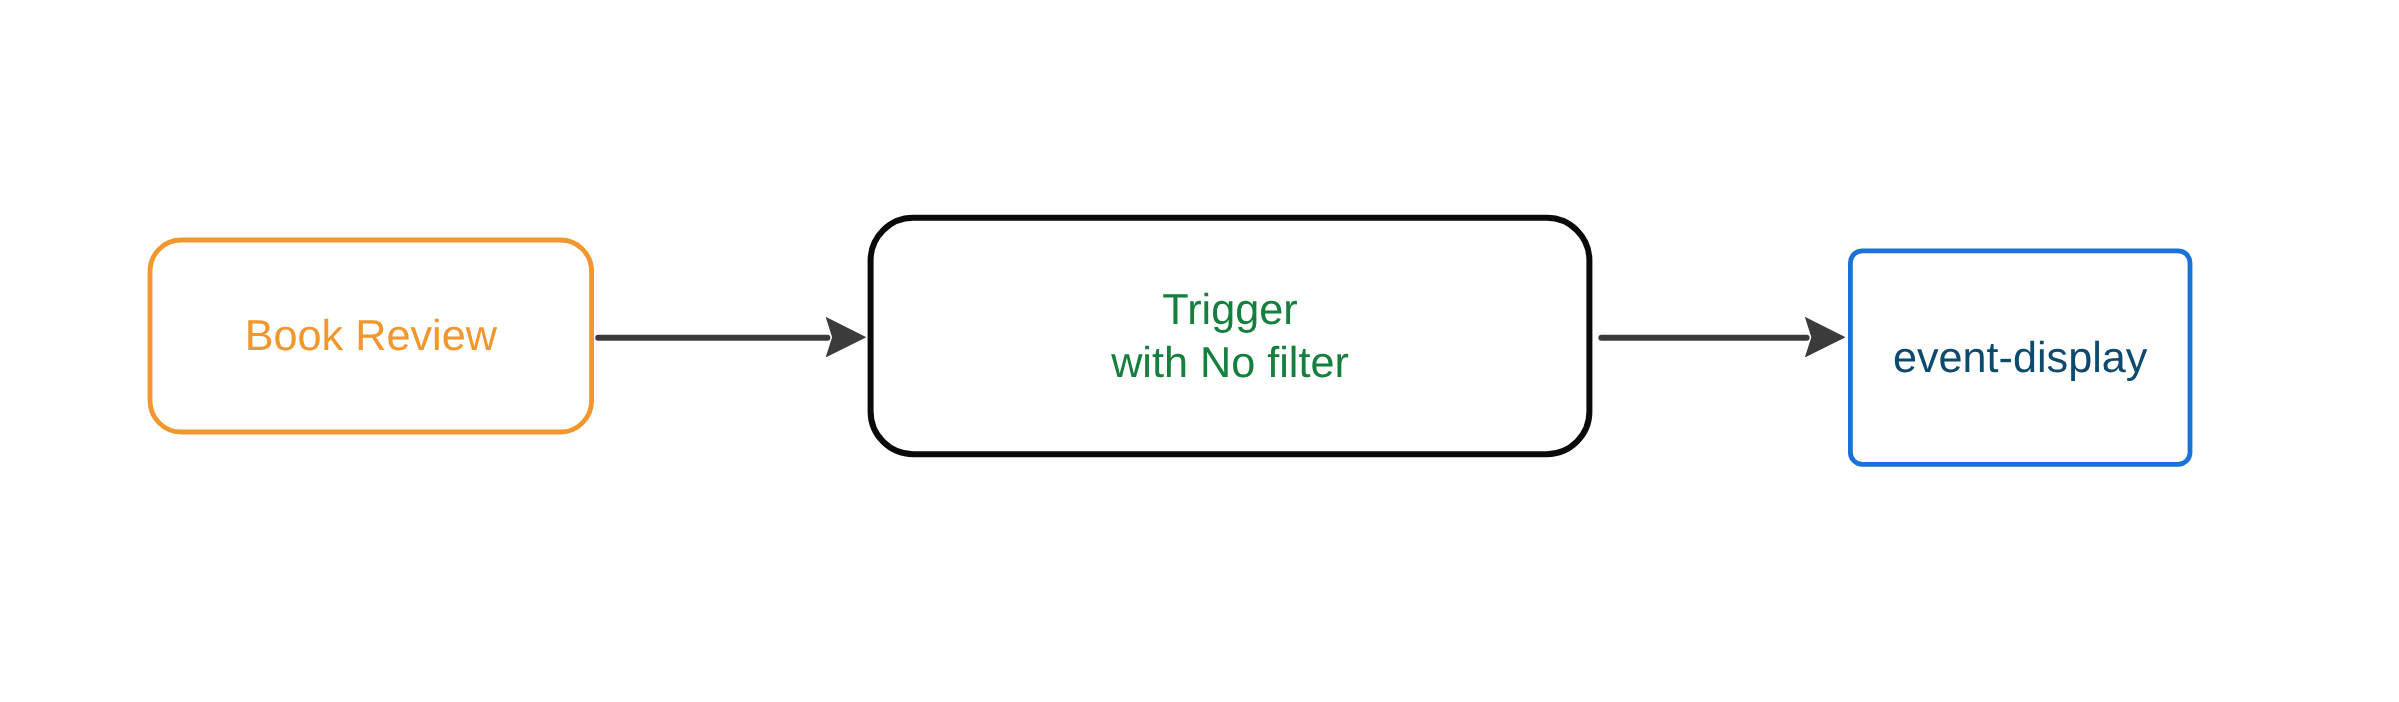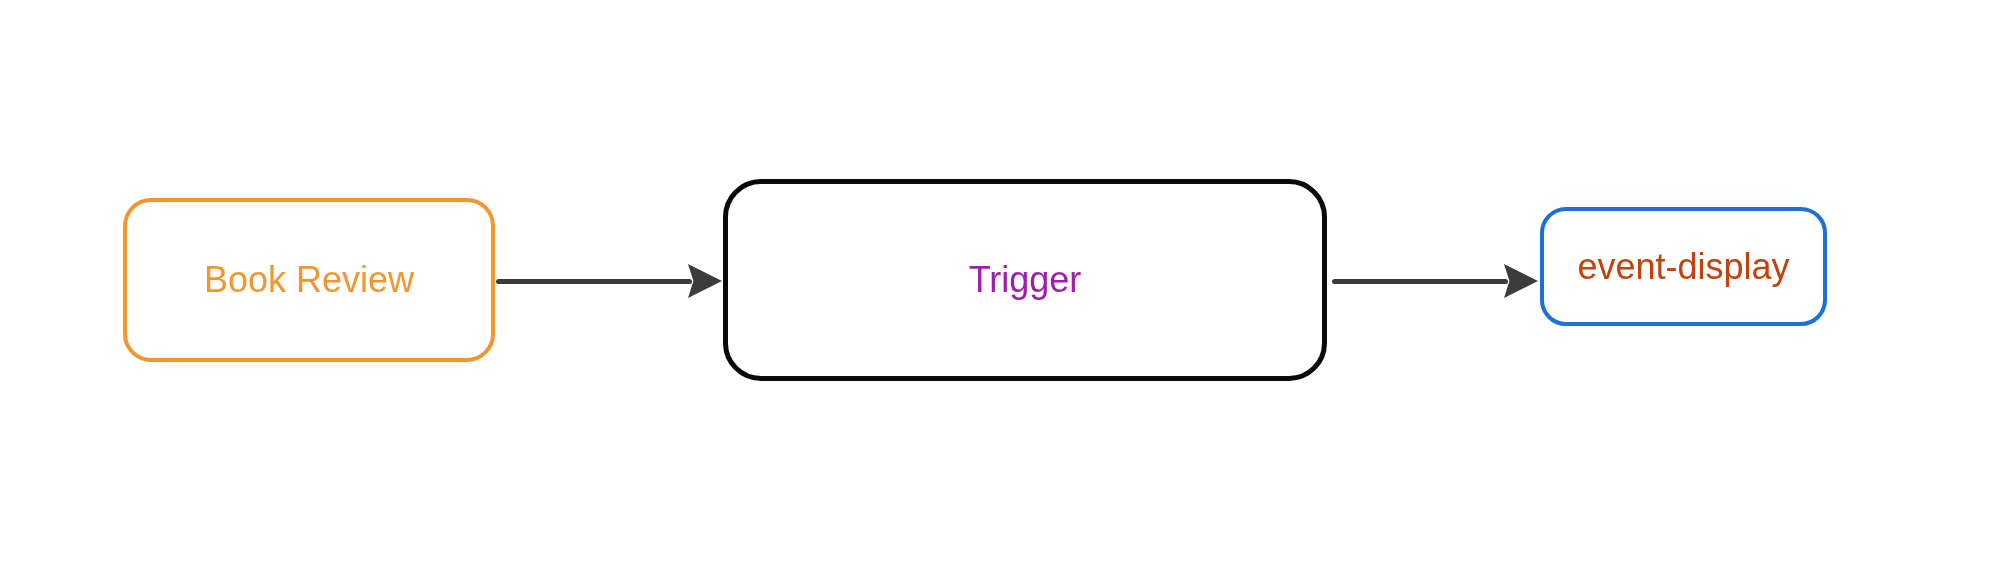--- a/index.html
+++ b/index.html
@@ -36,30 +36,30 @@
     border-radius: 28px;
     color: #F2962E;
   }
   .node-trigger {
     left: 723px;
     top: 179px;
     width: 604px;
     height: 202px;
     border: 5px solid #0a0a0a;
     border-radius: 38px;
-    color: #a21caf;
+    color: #15803d;
   }
   .node-sink {
     left: 1540px;
     top: 207px;
     width: 287px;
-    height: 119px;
+    height: 182px;
     border: 4px solid #1A72D8;
-    border-radius: 26px;
-    color: #c2410c;
+    border-radius: 12px;
+    color: #0c4a6e;
   }
   .edge-shaft {
     position: absolute;
     height: 5px;
     background: #3B3B3B;
     border-radius: 3px;
   }
   .edge-head {
     position: absolute;
     width: 34px;
@@ -80,20 +80,21 @@
 
   <div class="node node-broker">
     <span class="label-line">Book Review</span>
   </div>
 
   <div class="edge-shaft shaft-1"></div>
   <div class="edge-head head-1"></div>
 
   <div class="node node-trigger">
     <span class="label-line">Trigger</span>
+    <span class="label-line">with No filter</span>
   </div>
 
   <div class="edge-shaft shaft-2"></div>
   <div class="edge-head head-2"></div>
 
   <div class="node node-sink">
     <span class="label-line">event-display</span>
   </div>
 
 </div>

